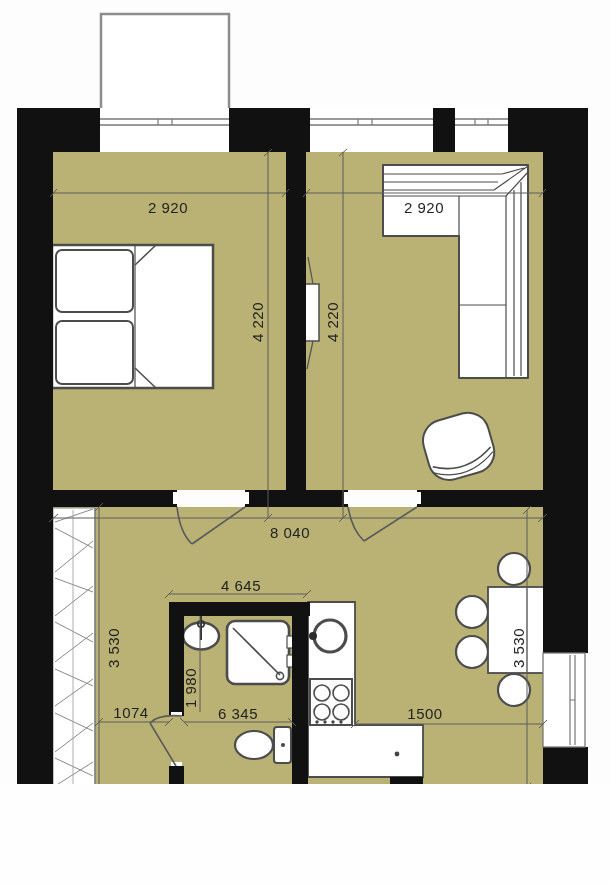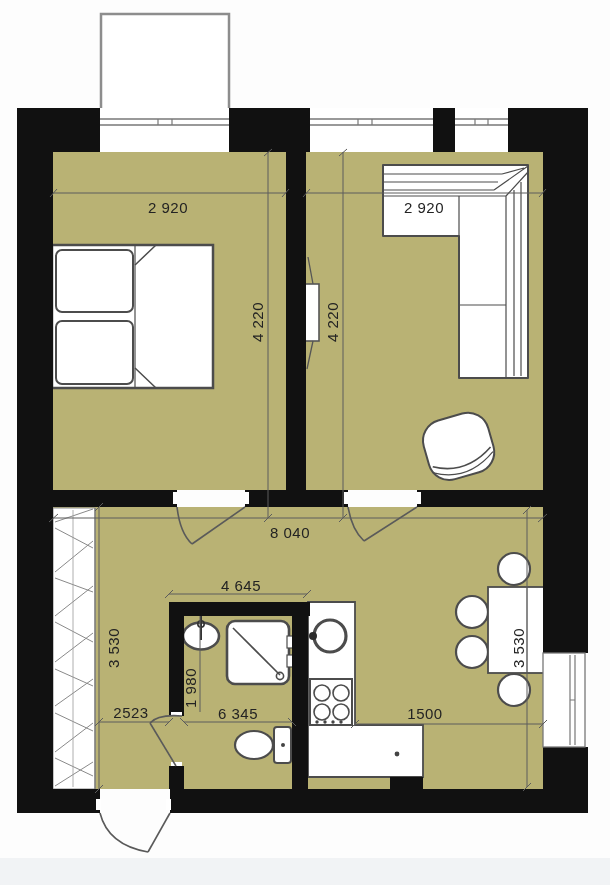--- a/index.html
+++ b/index.html
@@ -1,16 +1,16 @@
 <!DOCTYPE html>
 <html><head>
 <meta charset="utf-8">
 <style>
   html,body{margin:0;padding:0;background:#fefefe;}
-  .stage{position:relative;width:610px;height:885px;background:#fdfdfd;overflow:hidden;
+  .stage{position:relative;width:610px;height:784px;background:#fdfdfd;overflow:hidden;
          font-family:"Liberation Sans",sans-serif;}
   .footer-strip{position:absolute;left:0;top:858px;width:610px;height:27px;background:#f1f3f5;}
   svg{position:absolute;left:0;top:0;}
   .dim{position:absolute;color:#232323;font-size:15px;letter-spacing:.5px;white-space:nowrap;
        transform:translate(-50%,-50%);line-height:1;}
   .dim.rot{transform:translate(-50%,-50%) rotate(-90deg);}
 </style>
 </head>
 <body>
 
@@ -207,21 +207,21 @@
         </g>
   </g>
 </svg>
 
 <div class="dim" style="left:168px;top:207px">2 920</div>
 <div class="dim" style="left:424px;top:207px">2 920</div>
 <div class="dim rot" style="left:257px;top:322px">4 220</div>
 <div class="dim rot" style="left:332px;top:322px">4 220</div>
 <div class="dim" style="left:290px;top:532px">8 040</div>
 <div class="dim rot" style="left:113px;top:648px">3 530</div>
-<div class="dim" style="left:131px;top:712px">2523</div>
+<div class="dim" style="left:131px;top:712px">1074</div>
 <div class="dim" style="left:241px;top:585px">4 645</div>
 <div class="dim rot" style="left:190px;top:688px">1 980</div>
 <div class="dim" style="left:238px;top:713px">6 345</div>
 <div class="dim" style="left:425px;top:713px">1500</div>
 <div class="dim rot" style="left:518px;top:648px">3 530</div>
 
 <div class="footer-strip"></div>
 </div>
 
 </body></html>

